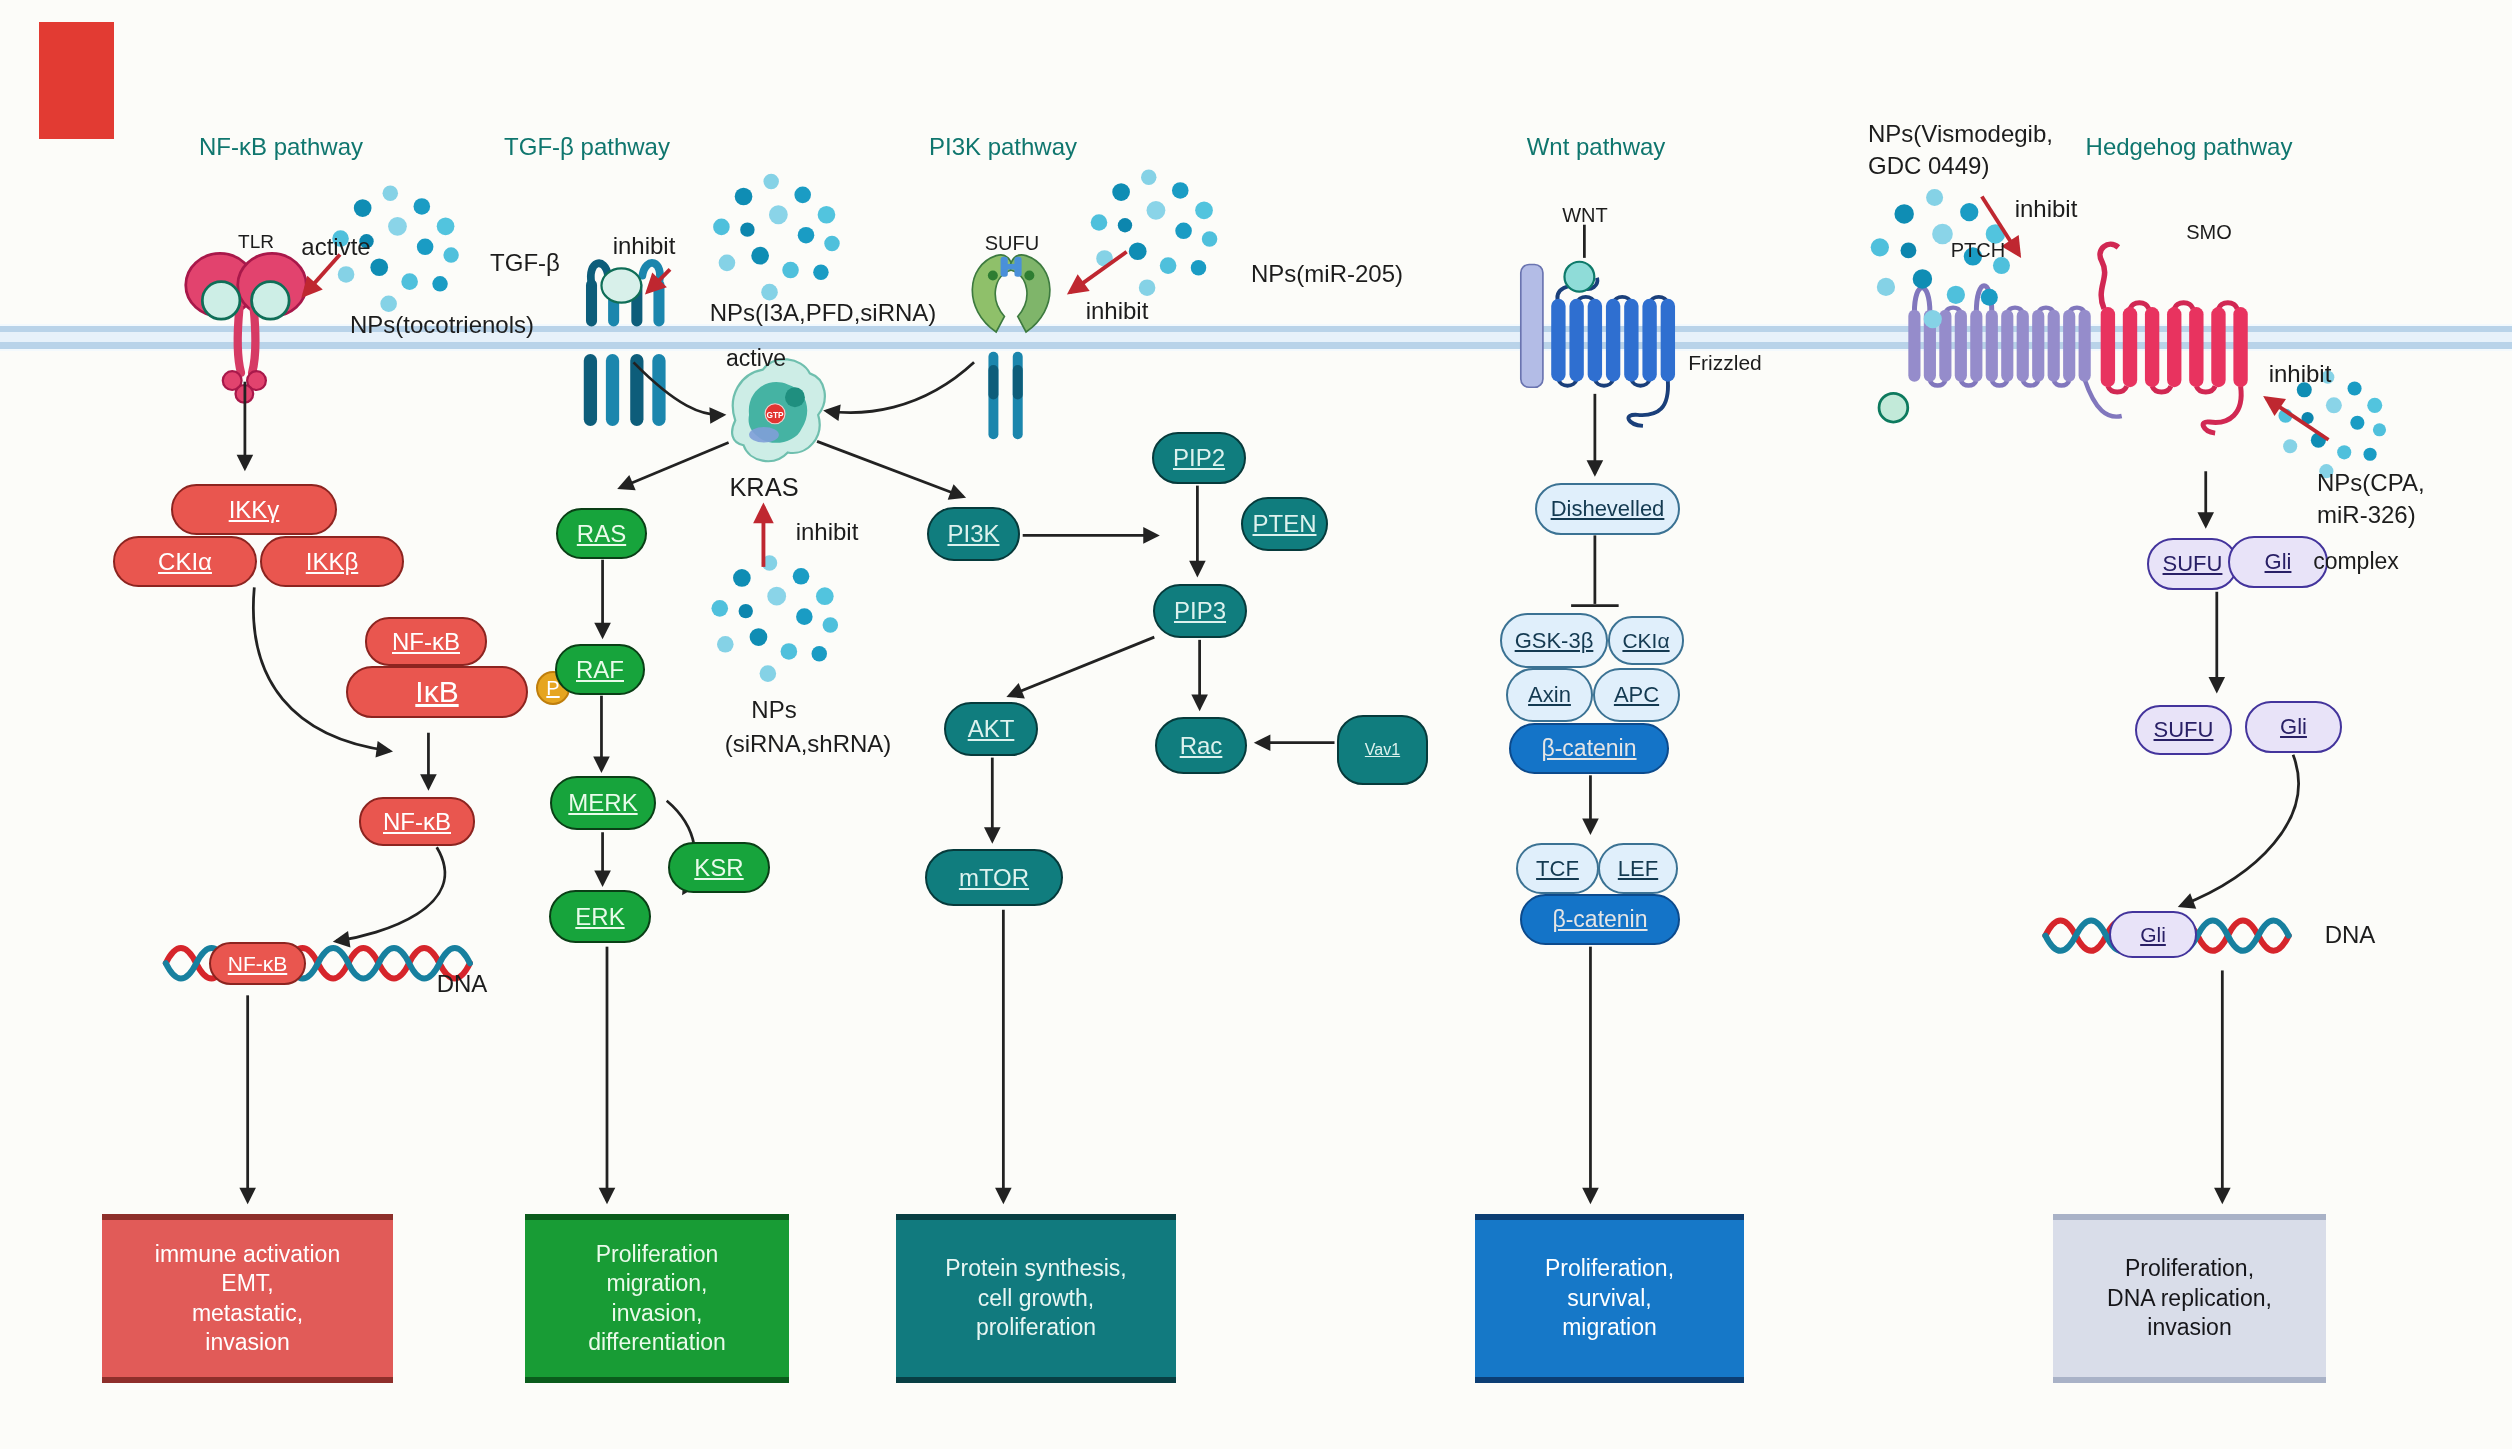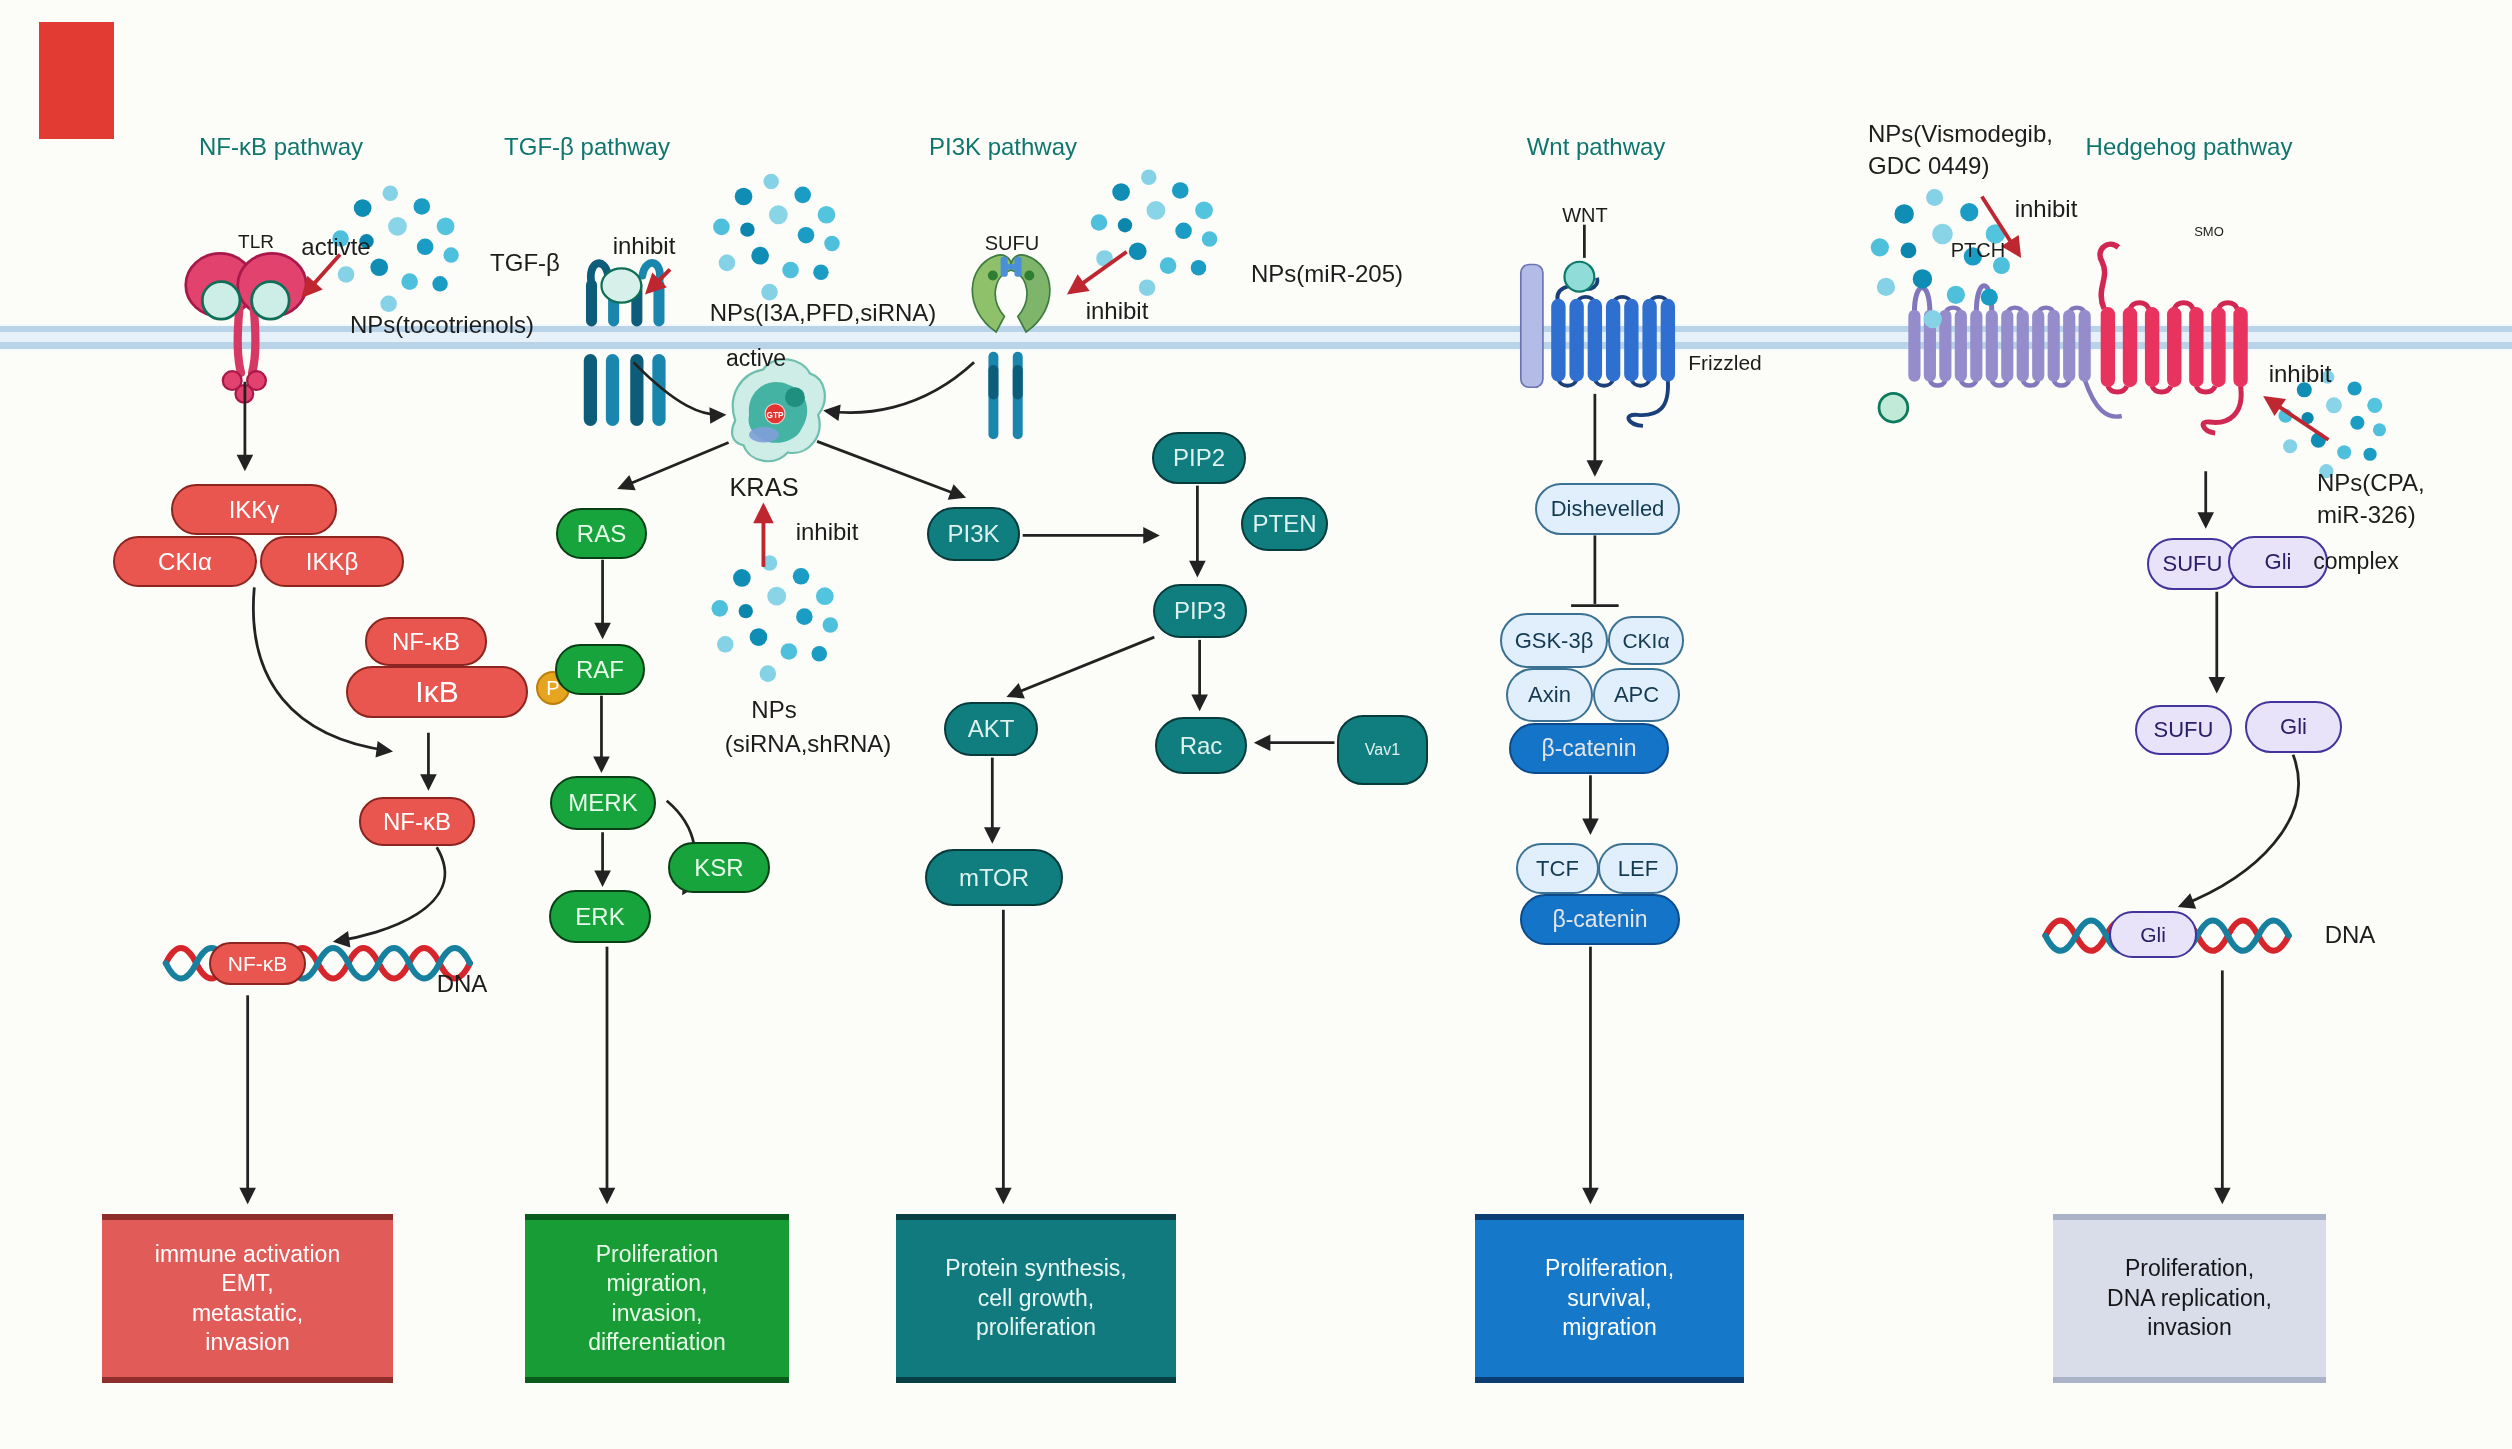--- a/index.html
+++ b/index.html
@@ -4,21 +4,21 @@
 <style>
   html,body{margin:0;padding:0;}
   body{width:2512px;height:1450px;font-family:"Liberation Sans",sans-serif;}
   #canvas{position:absolute;left:0;top:0;width:2512px;height:1450px;overflow:hidden;background:#fcfcf9;}
   #art{position:absolute;left:0;top:0;}
   .logo{position:absolute;}
   .membrane{position:absolute;left:0;width:2512px;}
   .title{position:absolute;top:133px;transform:translateX(-50%);font-size:24px;font-weight:500;color:#0f766e;white-space:nowrap;}
   .ann{position:absolute;transform:translate(-50%,-50%);color:#1c1c1c;white-space:pre-line;line-height:1.32;text-align:center;}
   .ann.leftblock{transform:none;text-align:left;}
-  .node{position:absolute;display:flex;align-items:center;justify-content:center;box-sizing:border-box;white-space:nowrap;}
+  .node{position:absolute;display:flex;align-items:center;justify-content:center;box-sizing:border-box;white-space:nowrap;text-decoration:underline;}
   .node.red{background:#e9564f;border:2.8px solid #8c2420;color:#ffffff;}
   .node.gold{background:#e6a51f;border:2.2px solid #bf7e0c;color:#ffffff;}
   .node.green{background:#17a43c;border:2.8px solid #0a3f16;color:#e9fbea;}
   .node.teal{background:#107d7e;border:2.8px solid #063a3b;color:#ddf2ee;}
   .node.wntlight{background:#e0effb;border:2.8px solid #3b7293;color:#143a51;}
   .node.wntblue{background:#1474c8;border:2.8px solid #0c4a8c;color:#e5e5e5;}
   .node.lav{background:#e8e3f8;border:2.8px solid #43349c;color:#292066;}
   .box{position:absolute;top:1214px;height:169px;display:flex;align-items:center;justify-content:center;box-sizing:border-box;border-top:6.6px solid;border-bottom:6.6px solid;}
   .boxtext{font-size:23px;line-height:1.28;text-align:center;white-space:pre-line;}
 </style>
@@ -357,21 +357,21 @@
       <div class="ann" style="left: 764px; top: 488px; font-size: 25.4px;">KRAS</div>
       <div class="ann" style="left: 827px; top: 532px; font-size: 24px;">inhibit</div>
       <div class="ann" style="left: 774px; top: 710px; font-size: 24px;">NPs</div>
       <div class="ann" style="left: 808px; top: 744px; font-size: 24px;">(siRNA,shRNA)</div>
       <div class="ann" style="left: 1012px; top: 243px; font-size: 20px;">SUFU</div>
       <div class="ann" style="left: 1117px; top: 311px; font-size: 24px;">inhibit</div>
       <div class="ann" style="left: 1327px; top: 274px; font-size: 24px;">NPs(miR-205)</div>
       <div class="ann" style="left: 1585px; top: 215px; font-size: 20px;">WNT</div>
       <div class="ann" style="left: 1725px; top: 363px; font-size: 21px;">Frizzled</div>
       <div class="ann" style="left: 1978px; top: 250px; font-size: 20px;">PTCH</div>
-      <div class="ann" style="left: 2209px; top: 232px; font-size: 13px;">SMO</div>
+      <div class="ann" style="left: 2209px; top: 232px; font-size: 20px;">SMO</div>
       <div class="ann" style="left: 2046px; top: 209px; font-size: 24px;">inhibit</div>
       <div class="ann" style="left: 2300px; top: 374px; font-size: 24px;">inhibit</div>
       <div class="ann" style="left: 2356px; top: 561px; font-size: 23px;">complex</div>
       <div class="ann" style="left: 462px; top: 984px; font-size: 24px;">DNA</div>
       <div class="ann" style="left: 2350px; top: 935px; font-size: 24px;">DNA</div>
       <div class="ann" style="left: 775px; top: 415px; font-size: 8.3px; color: rgb(255, 255, 255); font-weight: 700;">GTP</div>
       <div class="ann leftblock" style="left: 1868px; top: 118px; font-size: 24px;">NPs(Vismodegib,
 GDC 0449)</div>
       <div class="ann leftblock" style="left: 2317px; top: 467px; font-size: 24px;">NPs(CPA,
 miR-326)</div>

